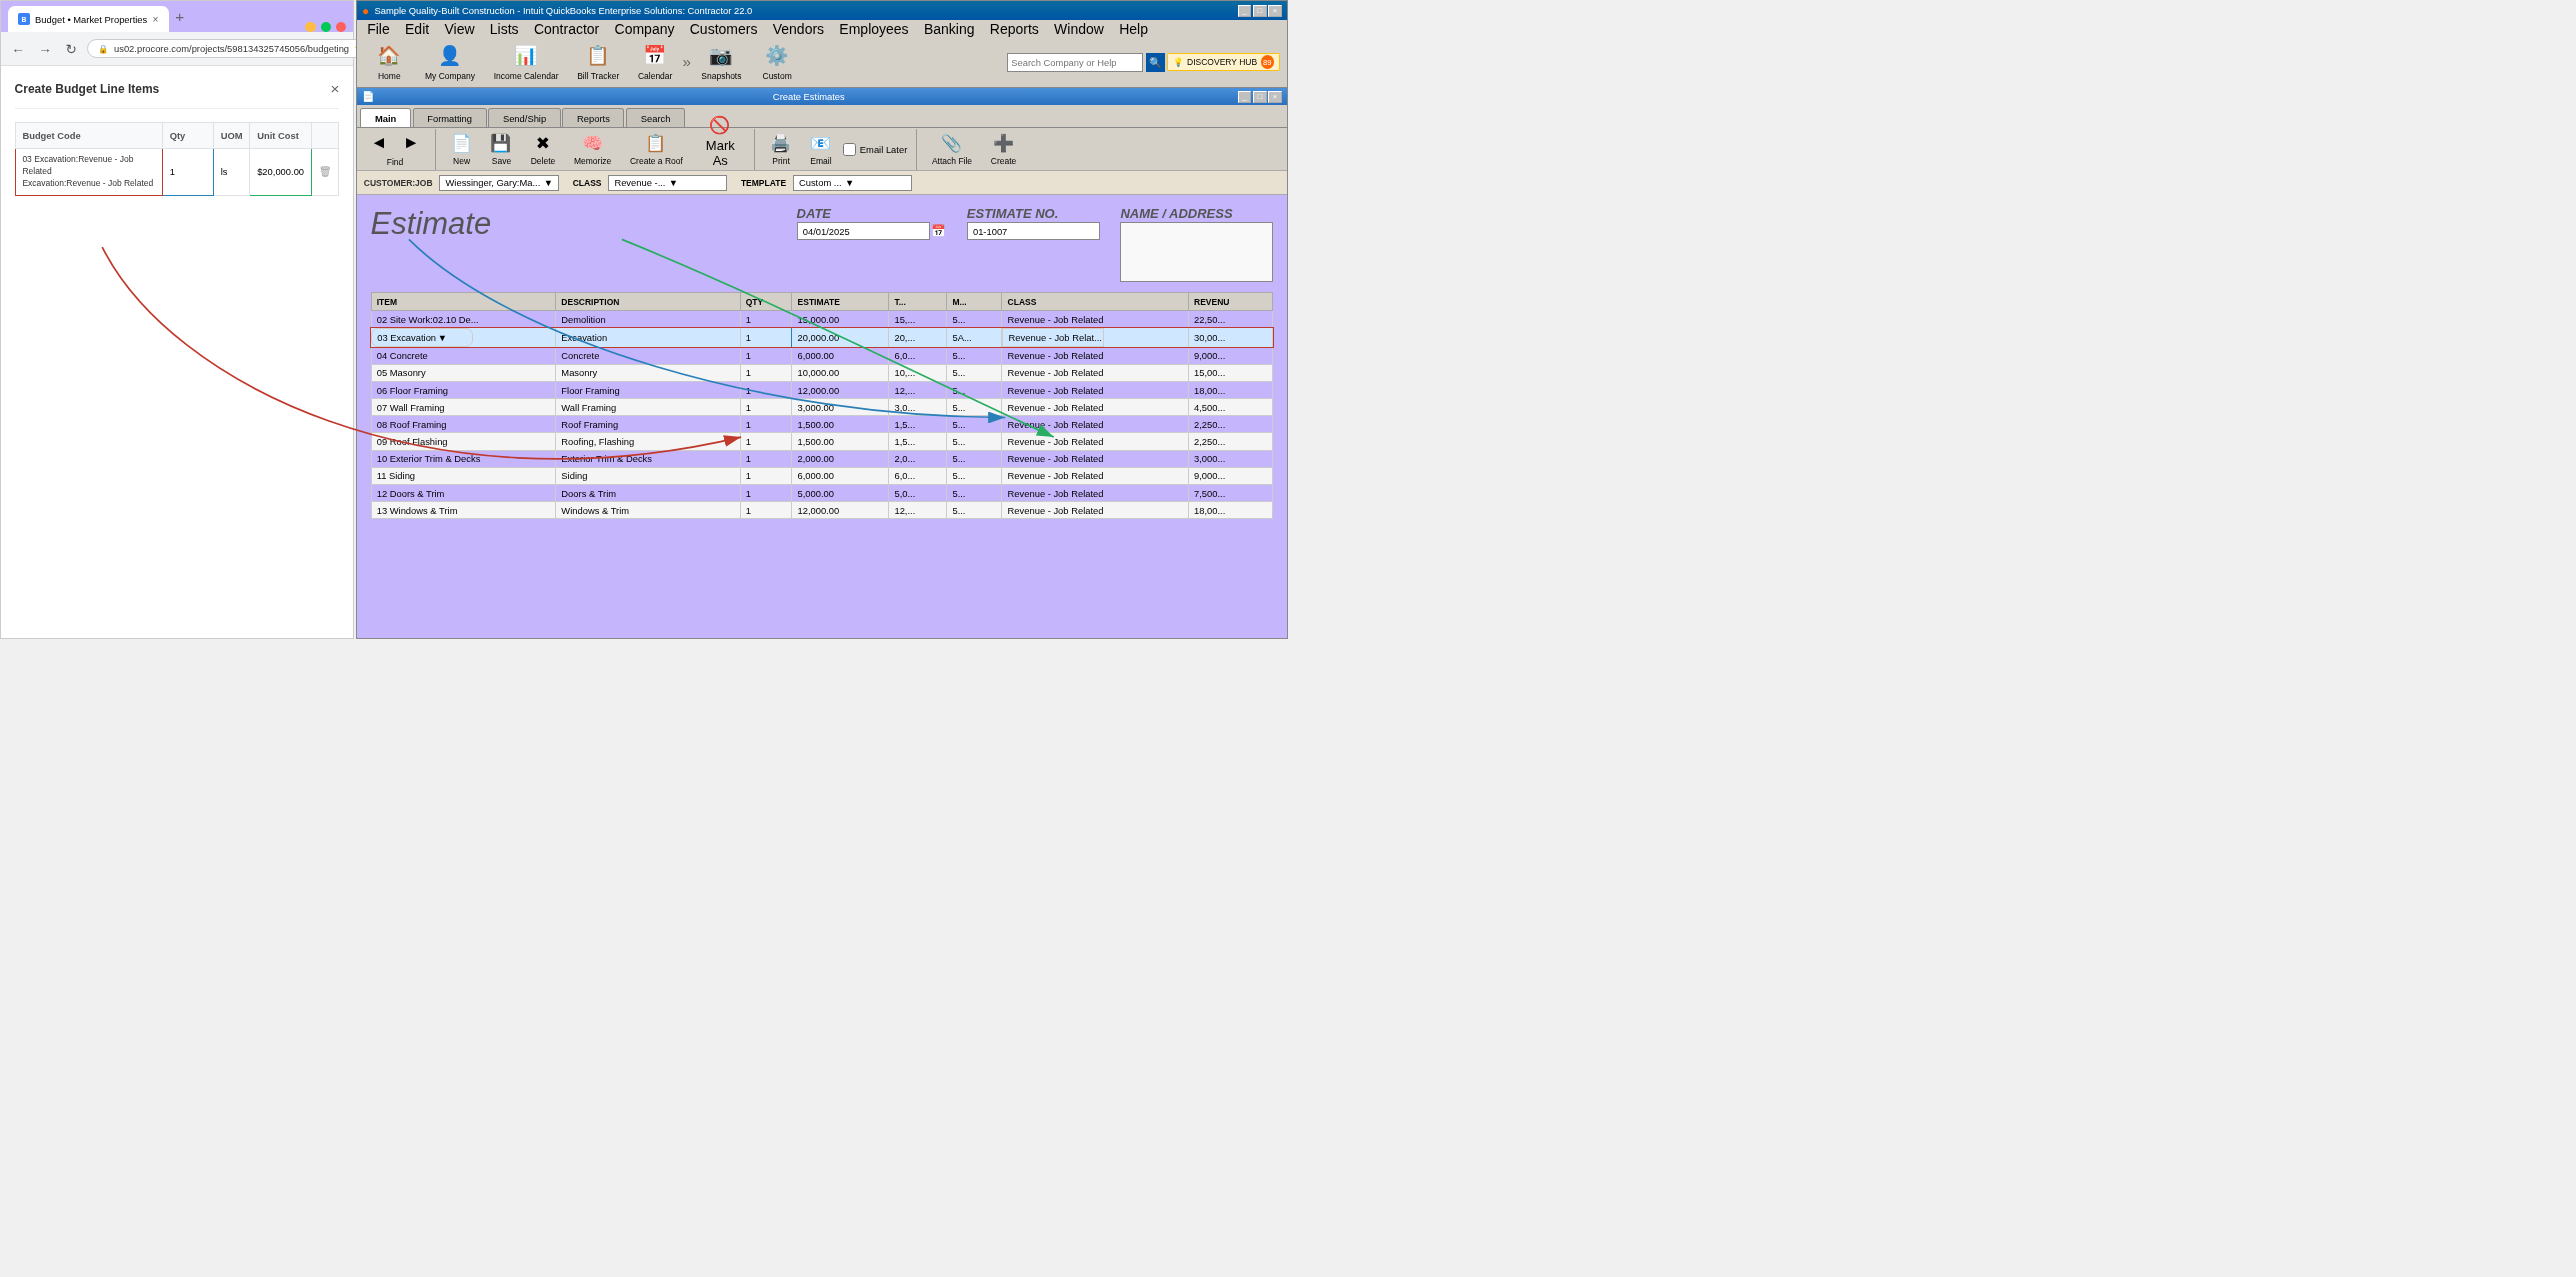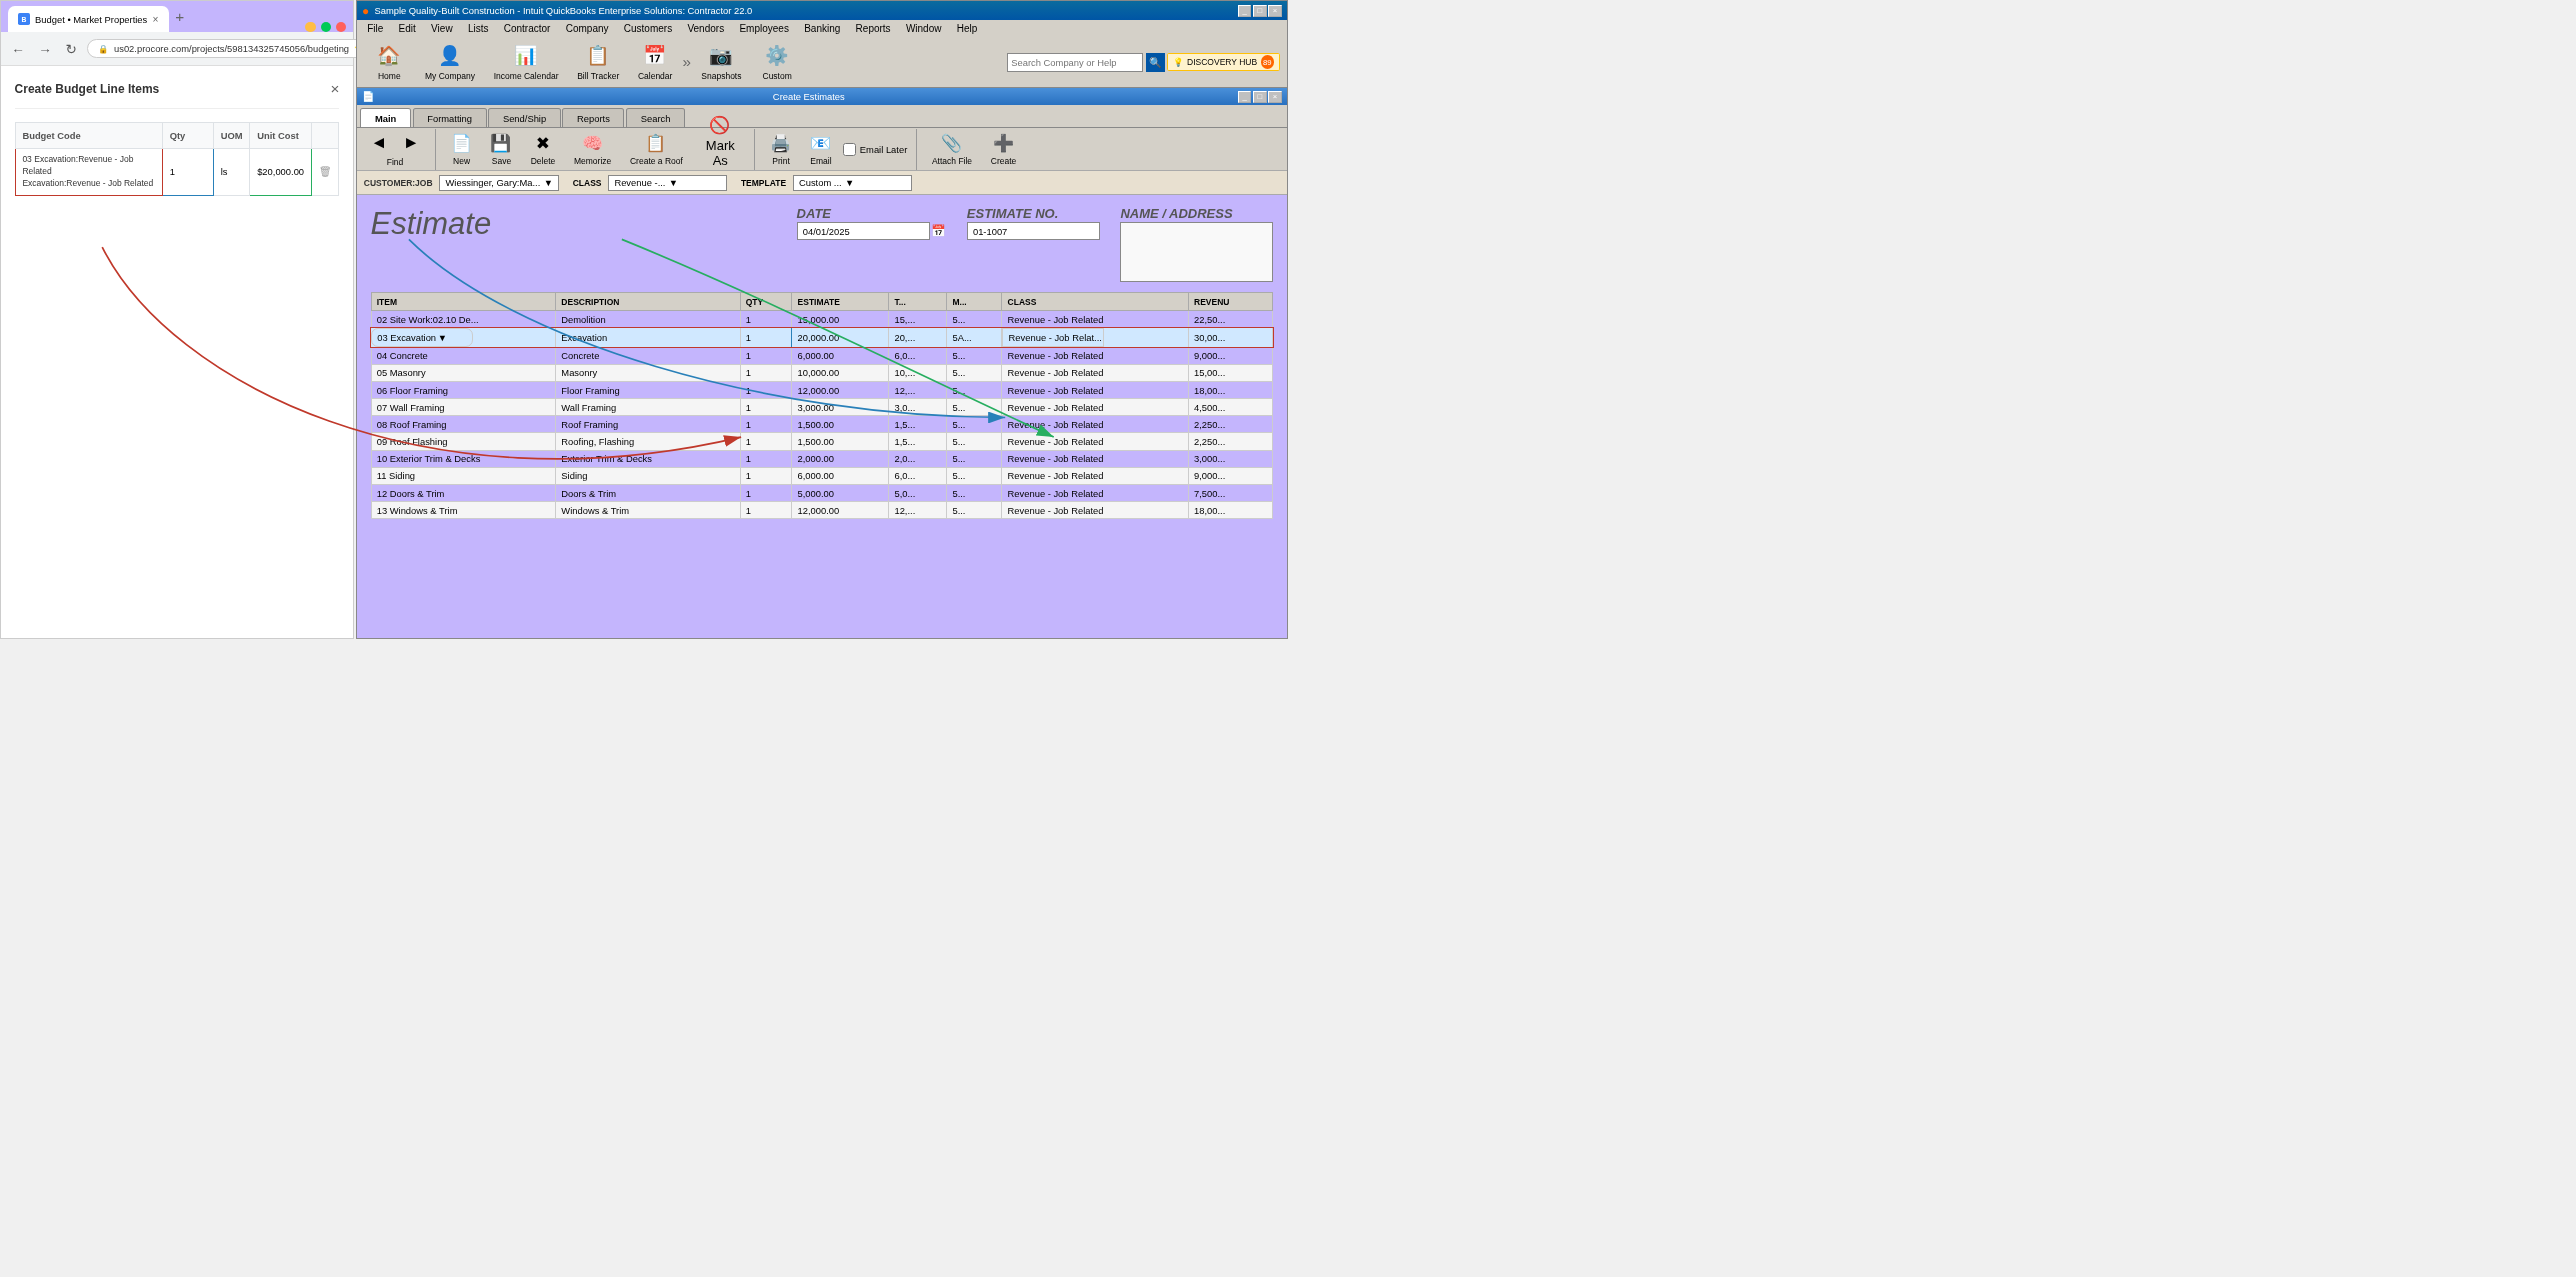--- a/index.html
+++ b/index.html
@@ -175,21 +175,21 @@
     .qb-menu-bar {
       background: #d4d0c8;
       height: 17px;
       display: flex;
       align-items: center;
       padding: 0 3.4px;
       gap: 1.7px;
     }
     .qb-menu-item {
       padding: 1.7px 6.8px;
-      font-size: 10px;
+      font-size: 14px;
       color: #000;
       cursor: pointer;
     }
     .qb-separator { width: 0.9px; height: 41px; background: #999; margin: 0 3.4px; }
 
     .qb-search-bar {
       margin-left: auto;
       display: flex;
       align-items: center;
       gap: 3.4px;

